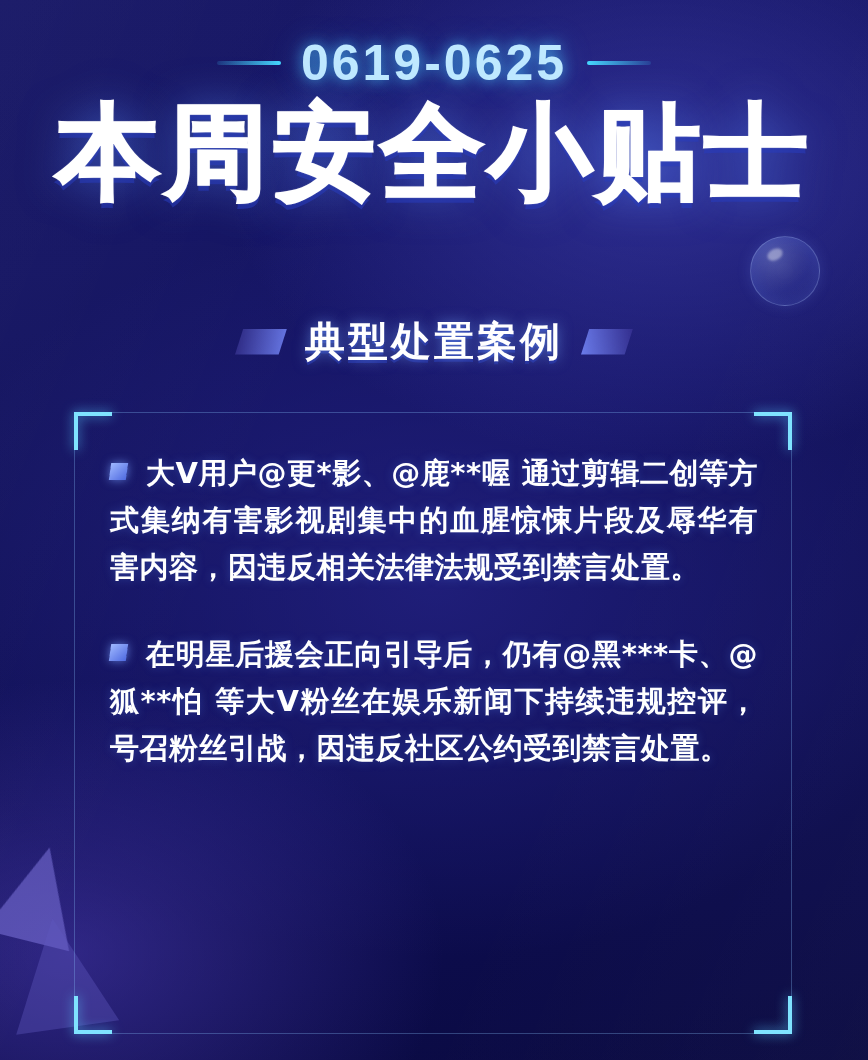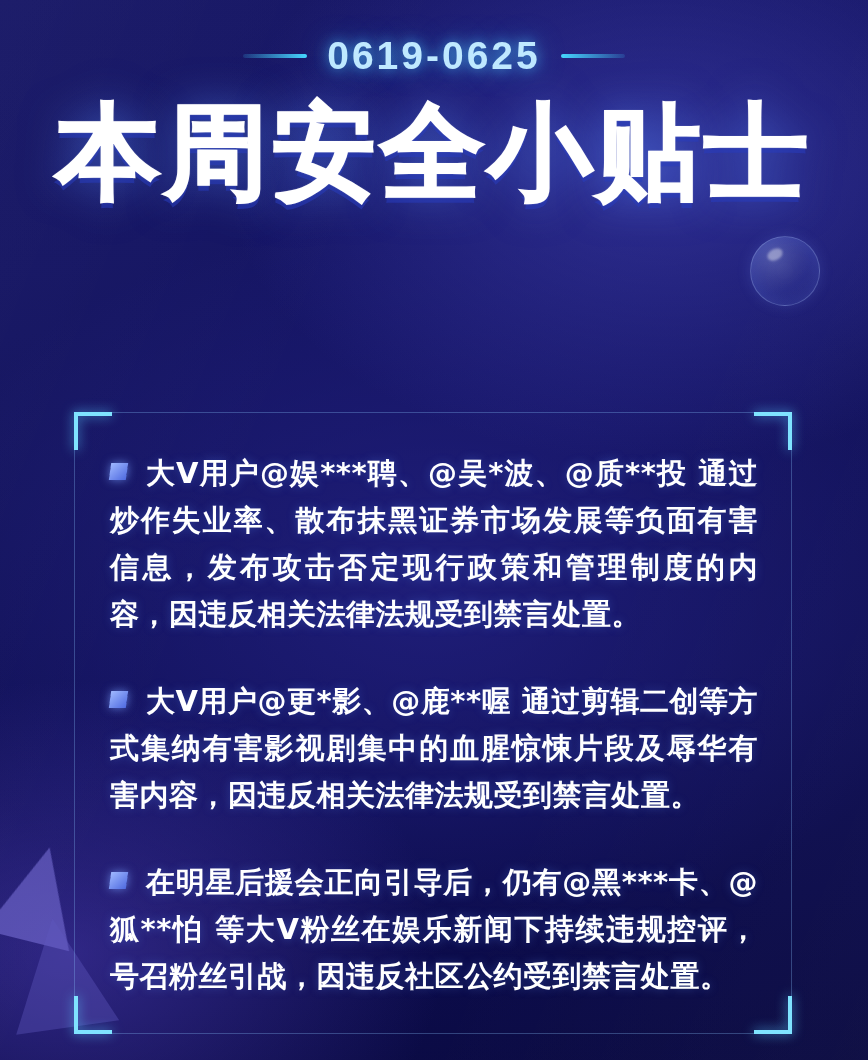--- a/index.html
+++ b/index.html
@@ -97,21 +97,21 @@
   .date-dash {
     width: 64px;
     height: 4px;
     border-radius: 2px;
     background: linear-gradient(90deg, rgba(60,200,255,0.15), #46d8ff);
   }
   .date-dash.right {
     background: linear-gradient(90deg, #46d8ff, rgba(60,200,255,0.15));
   }
   .date-text {
-    font-size: 39px;
+    font-size: 50px;
     letter-spacing: 3px;
     font-weight: bold;
     color: #bfe9ff;
     text-shadow: 0 0 14px rgba(80,200,255,0.75), 0 0 30px rgba(60,160,255,0.45);
   }
 
   
   .main-title {
     position: absolute;
     top: 104px;
@@ -238,37 +238,38 @@
   <div class="tri-b"></div>
 
   <div class="date-row">
     <div class="date-dash left"></div>
     <div class="date-text">0619-0625</div>
     <div class="date-dash right"></div>
   </div>
 
   <div class="main-title">本周安全小贴士</div>
 
+  <div class="subtitle-row">
+    <div class="sub-mark left"></div>
+    <div class="subtitle-text">典型处置案例</div>
+    <div class="sub-mark right"></div>
+  </div>
 
   <div class="frame">
     <div class="frame-edge top"></div>
     <div class="frame-edge bottom"></div>
     <div class="frame-edge left"></div>
     <div class="frame-edge right"></div>
     <div class="corner tl"></div>
     <div class="corner tr"></div>
     <div class="corner bl"></div>
     <div class="corner br"></div>
 
     <div class="cases">
 
-      <div class="case">
-        <div class="case-bullet"></div>
-        <div class="case-text">大V用户@娱***聘、@吴*波、@质**投 通过炒作失业率、散布抹黑证券市场发展等负面有害信息，发布攻击否定现行政策和管理制度的内容，因违反相关法律法规受到禁言处置。</div>
-      </div>
 
       <div class="case">
         <div class="case-bullet"></div>
         <div class="case-text">大V用户@更*影、@鹿**喔 通过剪辑二创等方式集纳有害影视剧集中的血腥惊悚片段及辱华有害内容，因违反相关法律法规受到禁言处置。</div>
       </div>
 
       <div class="case">
         <div class="case-bullet"></div>
         <div class="case-text">在明星后援会正向引导后，仍有@黑***卡、@狐**怕 等大V粉丝在娱乐新闻下持续违规控评，号召粉丝引战，因违反社区公约受到禁言处置。</div>
       </div>

